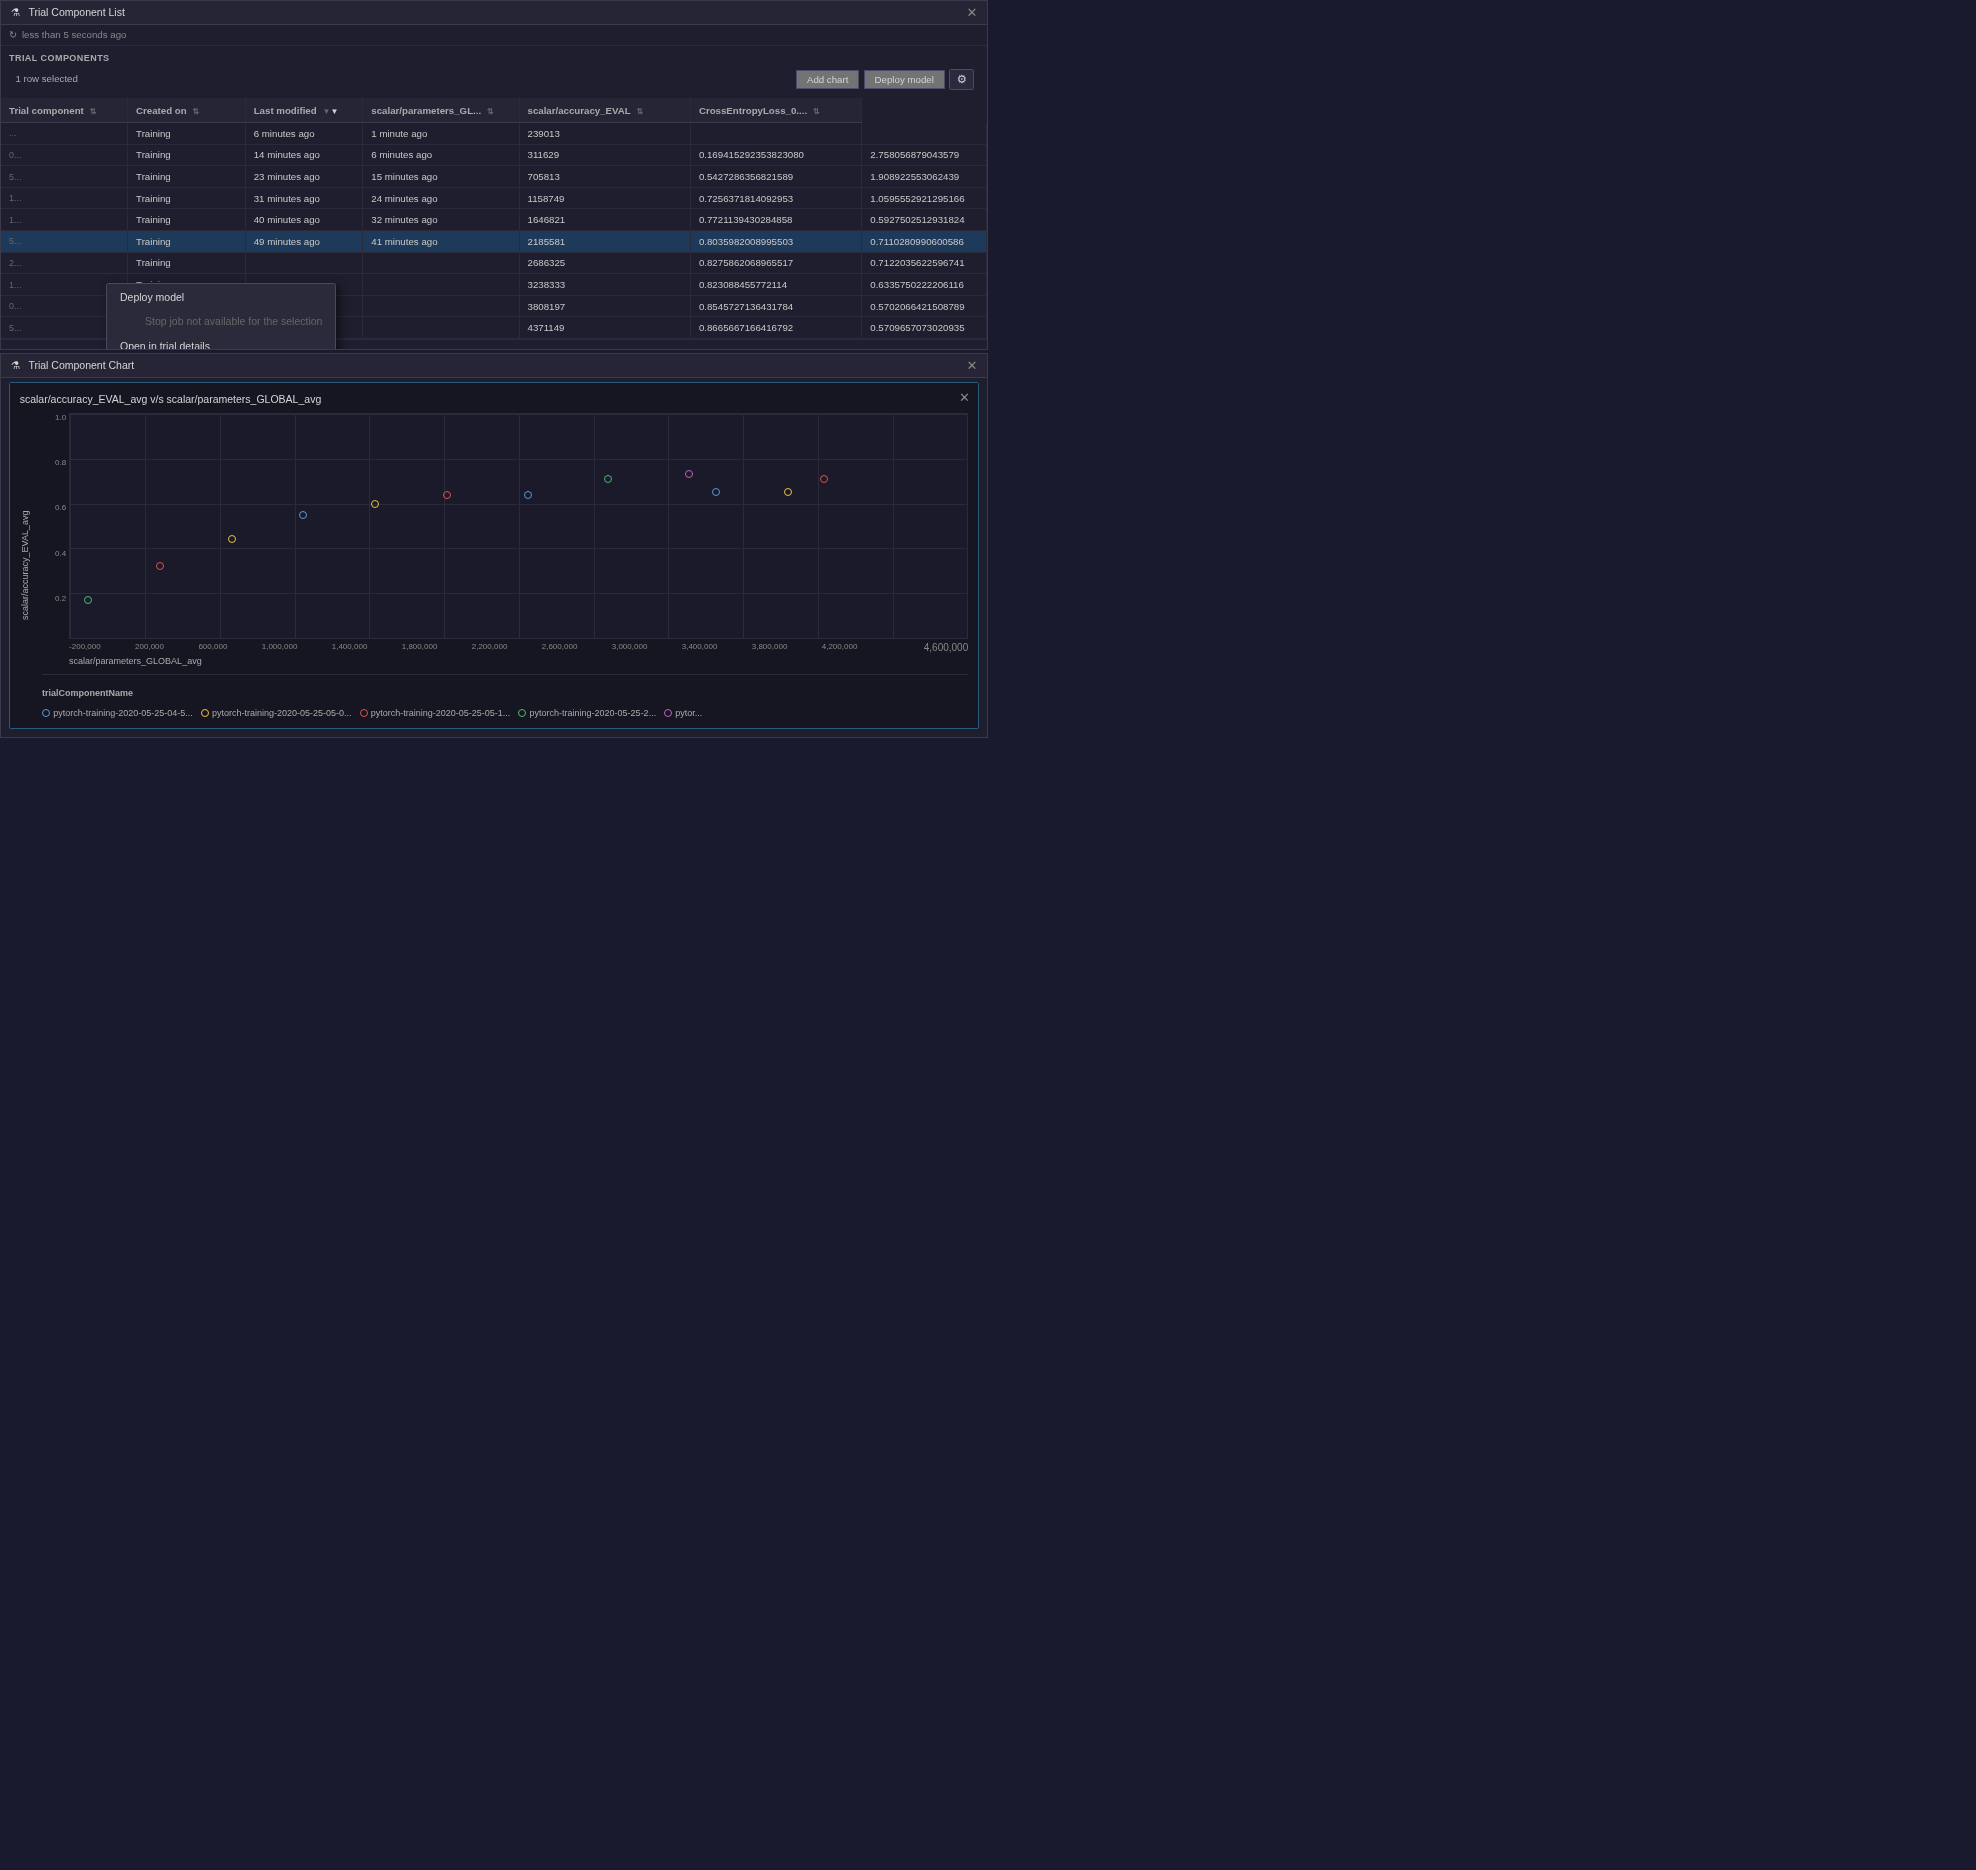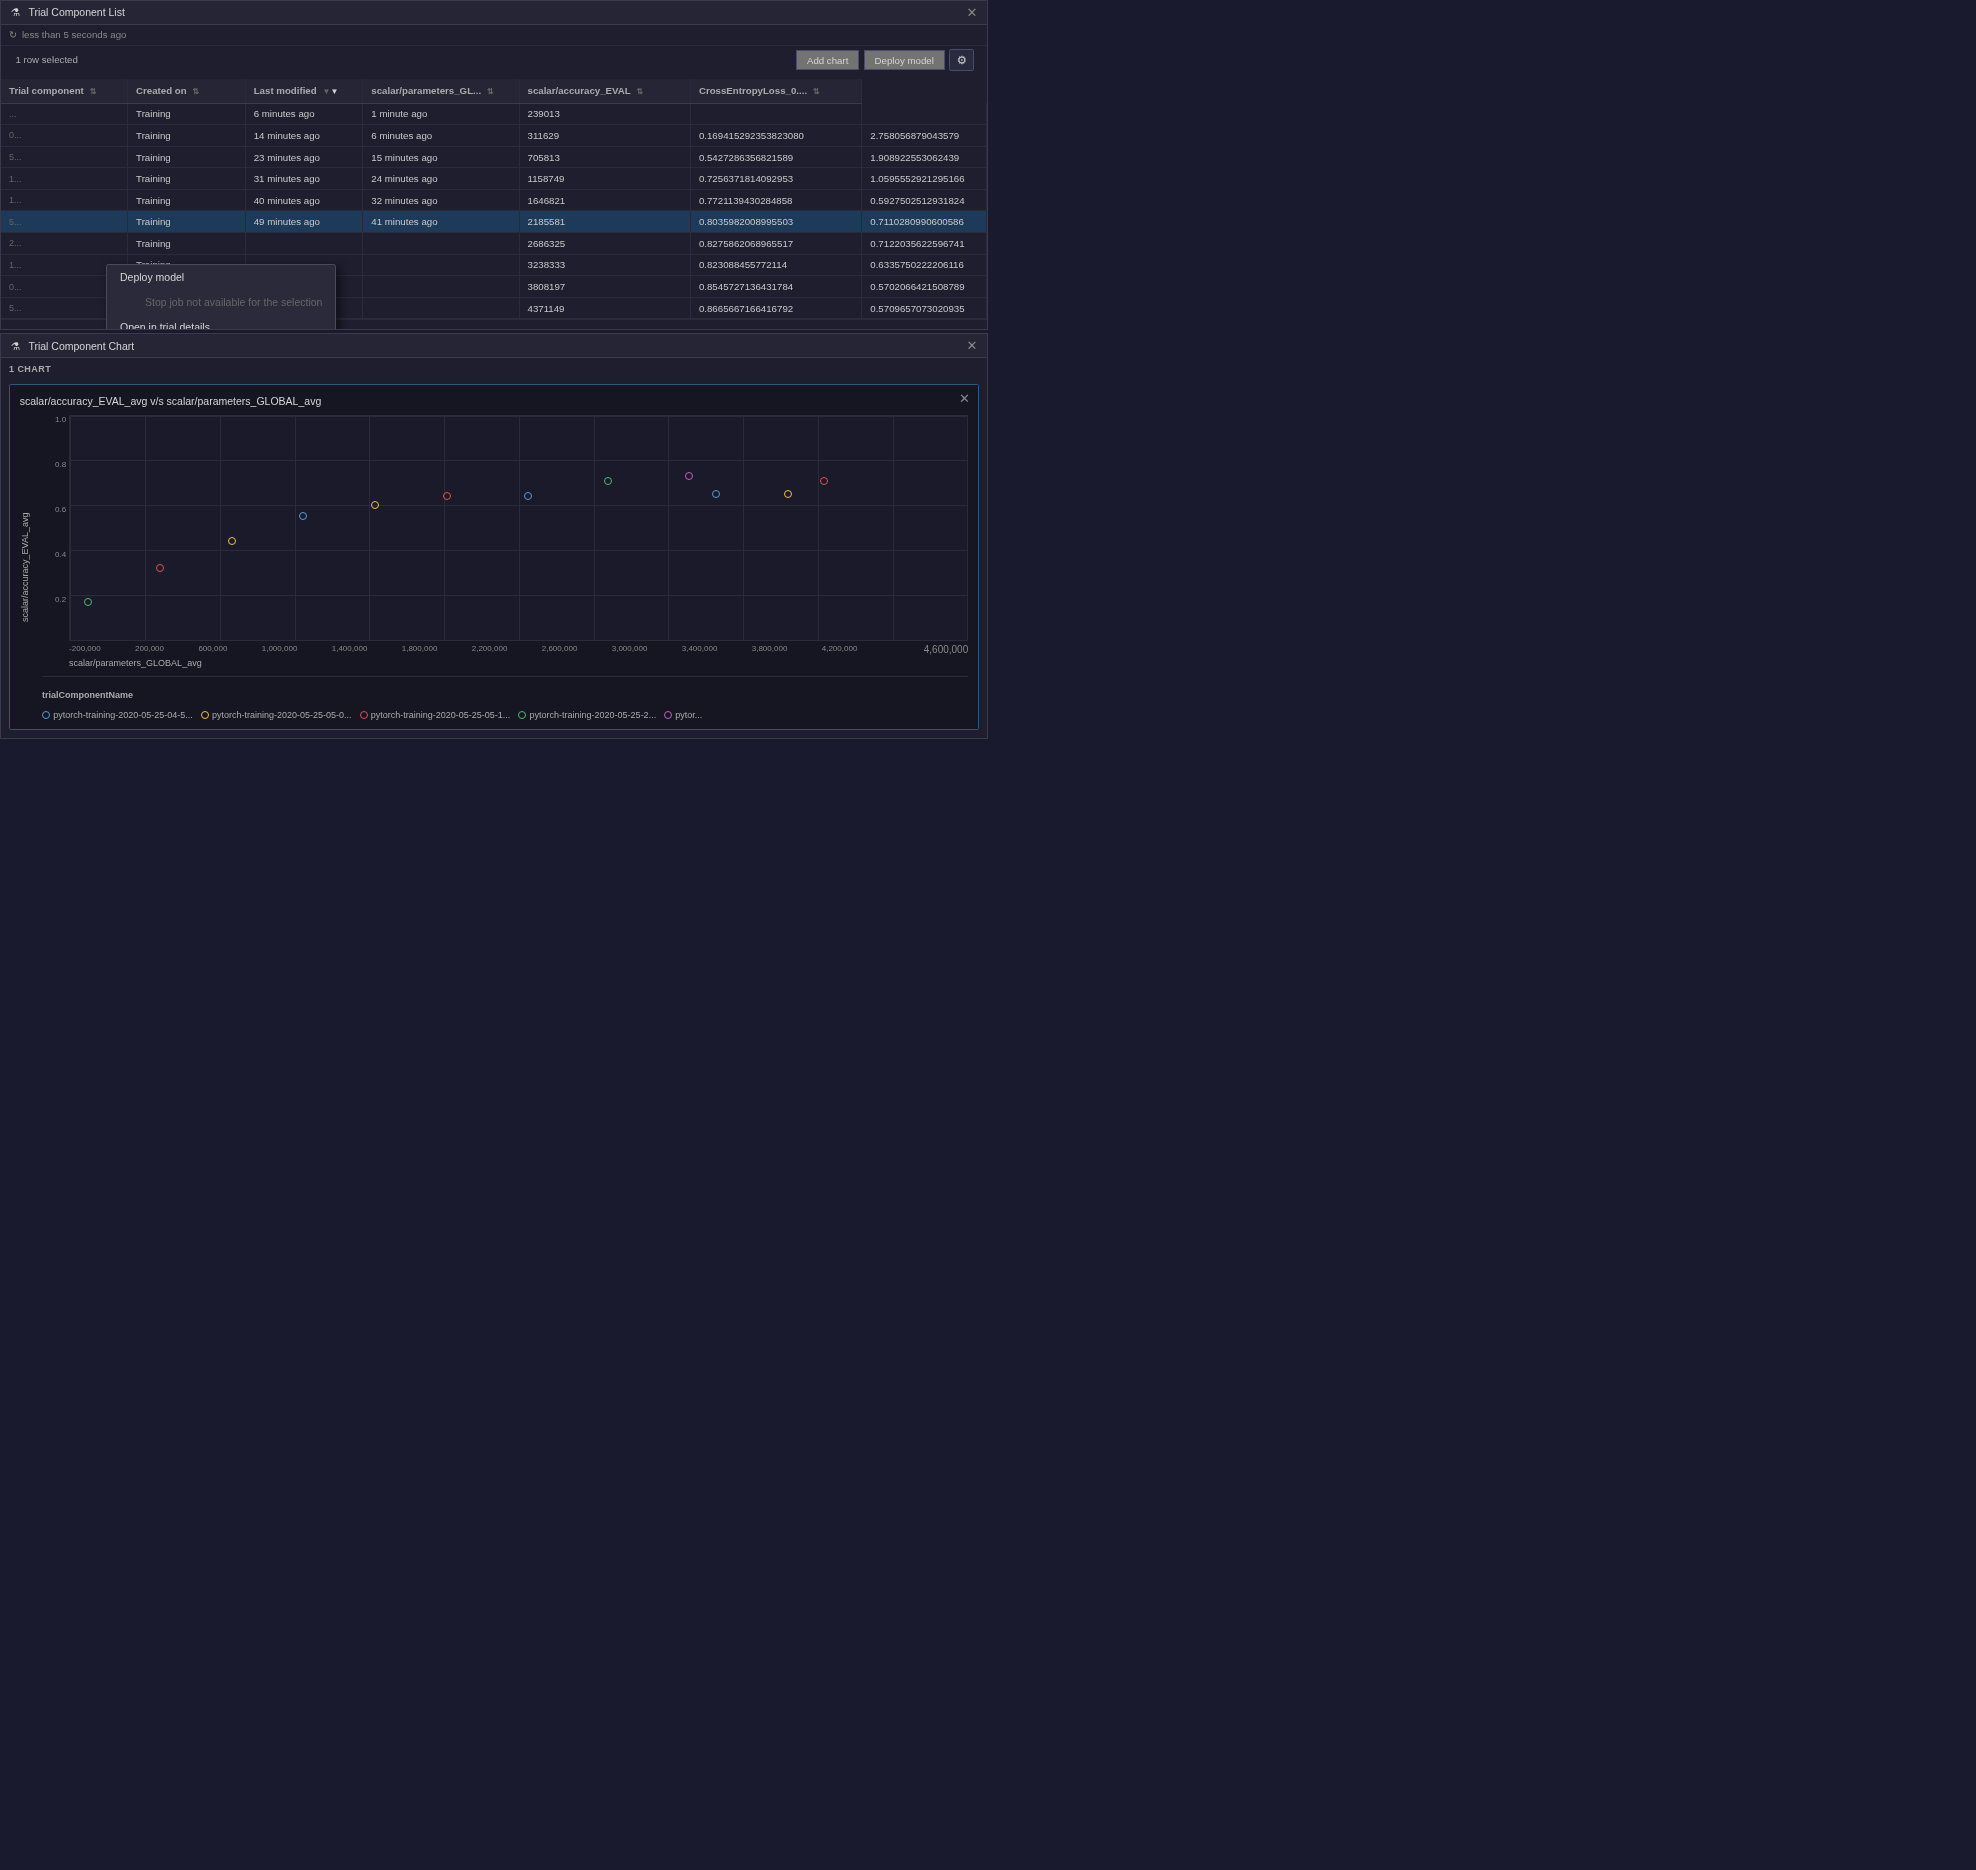--- a/index.html
+++ b/index.html
@@ -359,20 +359,21 @@
     <span class="icon">⚗</span>
     <span class="panel-title">Trial Component List</span>
     <button class="close-btn">✕</button>
   </div>
 
   <div class="refresh-row">
     <span style="cursor:pointer;">↻</span>
     <span>less than 5 seconds ago</span>
   </div>
 
+  <div class="section-header">TRIAL COMPONENTS</div>
 
   <div style="display:flex; justify-content:space-between; align-items:center; padding: 0 6.4px 3.2px;">
     <div class="row-count">1 row selected</div>
     <div class="toolbar">
       <button class="btn">Add chart</button>
       <button class="btn">Deploy model</button>
       <button class="gear-btn">⚙</button>
     </div>
   </div>
 
@@ -513,21 +514,20 @@
   </div>
 </div>
 
 <div class="panel">
   <div class="panel-header">
     <span class="icon">⚗</span>
     <span class="panel-title">Trial Component Chart</span>
     <button class="close-btn">✕</button>
   </div>
 
-  <div class="chart-section-header">1 CHART</div>
 
   <div class="chart-wrapper">
     <div class="chart-title">scalar/accuracy_EVAL_avg v/s scalar/parameters_GLOBAL_avg</div>
     <button class="chart-close">✕</button>
 
     <div class="scatter-chart">
       <div class="y-axis-label">scalar/accuracy_EVAL_avg</div>
       <div class="chart-area">
         <div class="y-labels-and-plot">
           <div class="y-labels" id="y-labels">

